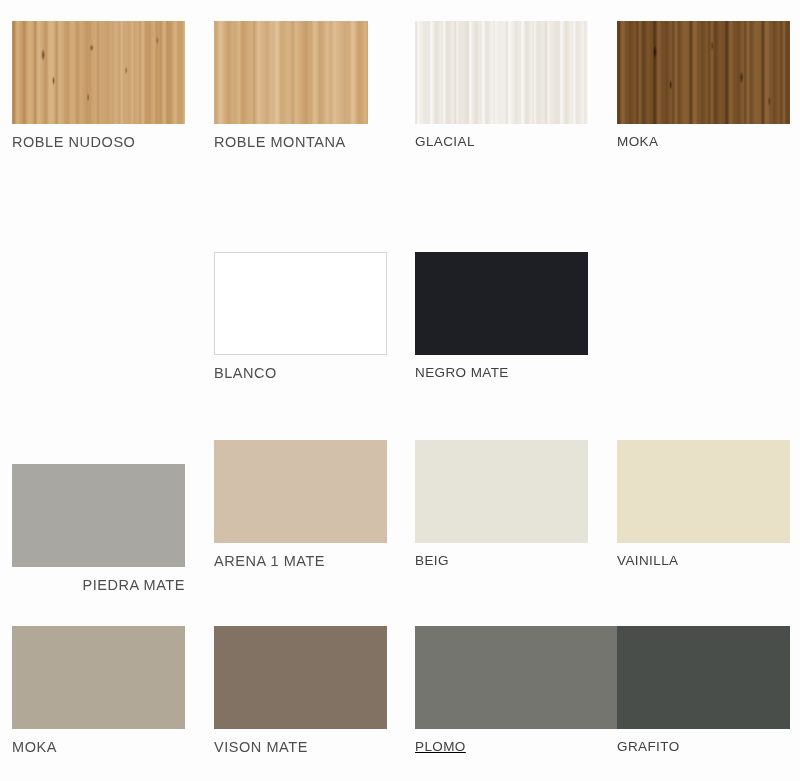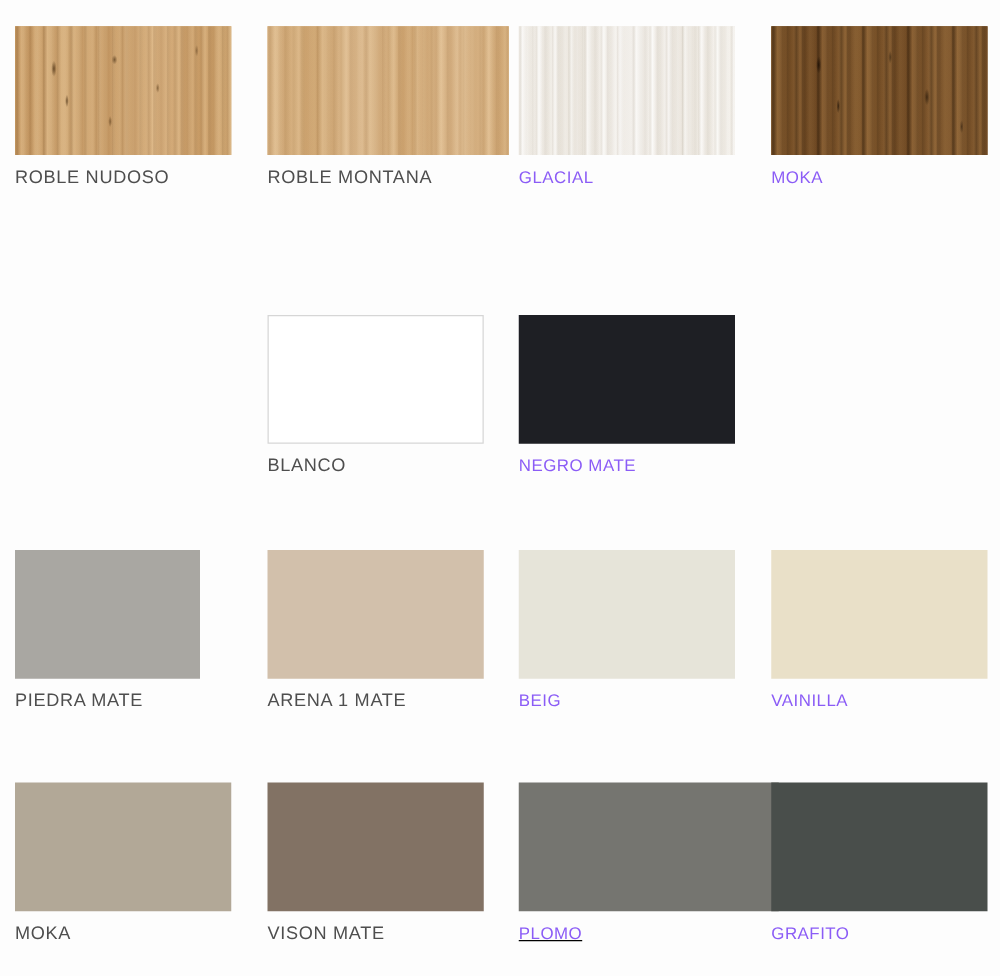--- a/index.html
+++ b/index.html
@@ -43,21 +43,21 @@
     letter-spacing: 0.55px;
     color: #4e4e4e;
     white-space: nowrap;
     line-height: 1;
   }
 
   .col-c .swatch-label,
   .col-d .swatch-label {
     font-size: 13.5px;
     letter-spacing: 0.4px;
-    color: #8b5cf6;
+    color: #404040;
   }
 
   
 
   .tex-roble-nudoso {
     background-color: #cfa673;
     background-image:
       repeating-linear-gradient(90deg,
         rgba(120,78,34,0.00) 0px,
         rgba(120,78,34,0.16) 2px,
@@ -144,41 +144,41 @@
   }
 </style>
 </head>
 <body>
 
 <div id="swatch-grid">
     <div class="swatch-cell col-a" style="left: 12px; top: 21px; width: 173px;">
       <div class="swatch-chip tex-roble-nudoso" style="height: 103px;"></div>
       <div class="swatch-label">ROBLE NUDOSO</div>
     </div>
-    <div class="swatch-cell col-b" style="left: 214px; top: 21px; width: 193px;">
+    <div class="swatch-cell col-b" style="left: 214px; top: 21px; width: 154px;">
       <div class="swatch-chip tex-roble-montana" style="height: 103px;"></div>
       <div class="swatch-label">ROBLE MONTANA</div>
     </div>
     <div class="swatch-cell col-c" style="left: 415px; top: 21px; width: 173px;">
       <div class="swatch-chip tex-glacial" style="height: 103px;"></div>
       <div class="swatch-label">GLACIAL</div>
     </div>
     <div class="swatch-cell col-d" style="left: 617px; top: 21px; width: 173px;">
       <div class="swatch-chip tex-noce" style="height: 103px;"></div>
       <div class="swatch-label">MOKA</div>
     </div>
     <div class="swatch-cell col-b" style="left: 214px; top: 252px; width: 173px;">
       <div class="swatch-chip bordered" style="height: 103px; background-color: rgb(255, 255, 255);"></div>
       <div class="swatch-label">BLANCO</div>
     </div>
     <div class="swatch-cell col-c" style="left: 415px; top: 252px; width: 173px;">
       <div class="swatch-chip" style="height: 103px; background-color: rgb(30, 31, 36);"></div>
       <div class="swatch-label">NEGRO MATE</div>
     </div>
-    <div class="swatch-cell col-a" style="left: 12px; top: 440px; width: 148px;">
+    <div class="swatch-cell col-a" style="left: 12px; top: 464px; width: 173px; text-align: right;">
       <div class="swatch-chip" style="height: 103px; background-color: rgb(169, 167, 162);"></div>
       <div class="swatch-label">PIEDRA MATE</div>
     </div>
     <div class="swatch-cell col-b" style="left: 214px; top: 440px; width: 173px;">
       <div class="swatch-chip" style="height: 103px; background-color: rgb(210, 192, 171);"></div>
       <div class="swatch-label">ARENA 1 MATE</div>
     </div>
     <div class="swatch-cell col-c" style="left: 415px; top: 440px; width: 173px;">
       <div class="swatch-chip" style="height: 103px; background-color: rgb(230, 228, 217);"></div>
       <div class="swatch-label">BEIG</div>

